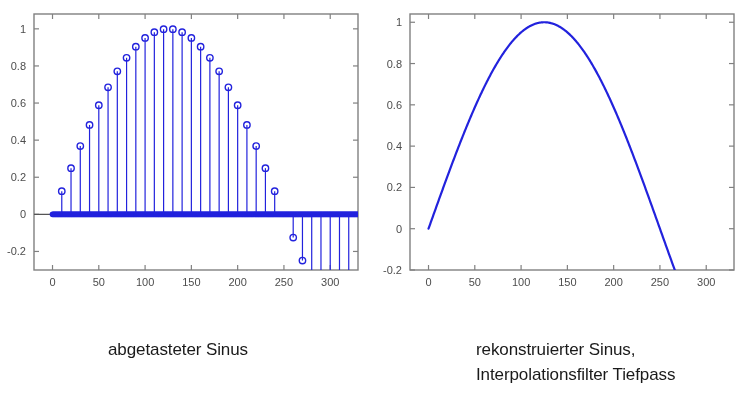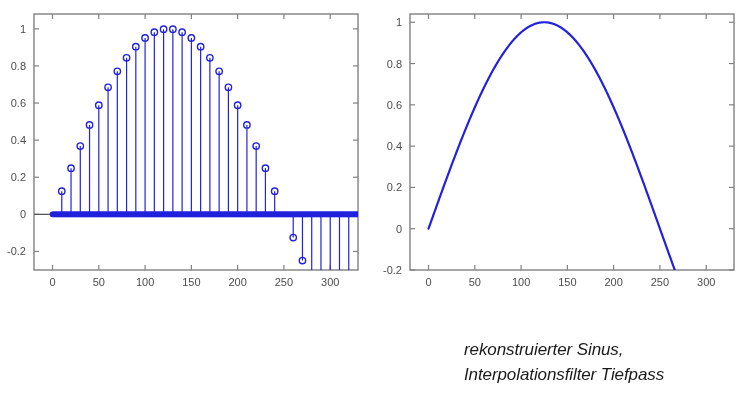--- a/index.html
+++ b/index.html
@@ -30,21 +30,21 @@
   .caption {
     position: absolute;
     font-family: "Liberation Sans", sans-serif;
     font-size: 17px;
     color: #1a1a1a;
     line-height: 1.45;
     letter-spacing: -0.1px;
     white-space: pre-line;
   }
   #caption-left  { left: 108px; top: 338px; }
-  #caption-right { left: 464px; top: 338px; font-style: italic; }
+  #caption-right { left: 476px; top: 338px; }
 </style>
 </head>
 <body>
 
 <div id="figure">
 
   <div class="plot-wrap" id="plot-left-wrap">
     <svg class="plot-svg" id="svg-left" width="376" height="300">
         <rect x="34" y="14" width="324" height="256" fill="none" stroke="#808080" stroke-width="1.4"></rect>
         <line x1="52.51428571428571" y1="270" x2="52.51428571428571" y2="265" stroke="#808080" stroke-width="1.2"></line>
@@ -536,17 +536,18 @@
         <line x1="34" y1="22.258064516129053" x2="39" y2="22.258064516129053" stroke="#808080" stroke-width="1.2"></line>
         <line x1="358" y1="22.258064516129053" x2="353" y2="22.258064516129053" stroke="#808080" stroke-width="1.2"></line>
         <text x="26" y="26.258064516129053" text-anchor="end" font-family="&quot;Liberation Sans&quot;, sans-serif" font-size="11" fill="#4d4d4d">1</text>
         <clipPath id="clipR">
           <rect x="34" y="14" width="324" height="256"></rect>
         </clipPath>
         <polyline points="52.51,228.71 53.07,227.15 53.63,225.60 54.18,224.04 54.74,222.48 55.29,220.93 55.85,219.37 56.40,217.82 56.96,216.26 57.51,214.71 58.07,213.16 58.62,211.61 59.18,210.06 59.73,208.51 60.29,206.96 60.85,205.41 61.40,203.86 61.96,202.32 62.51,200.78 63.07,199.24 63.62,197.70 64.18,196.16 64.73,194.62 65.29,193.09 65.84,191.55 66.40,190.02 66.96,188.50 67.51,186.97 68.07,185.45 68.62,183.93 69.18,182.41 69.73,180.89 70.29,179.38 70.84,177.87 71.40,176.36 71.95,174.86 72.51,173.36 73.07,171.86 73.62,170.36 74.18,168.87 74.73,167.38 75.29,165.90 75.84,164.42 76.40,162.94 76.95,161.47 77.51,160.00 78.06,158.53 78.62,157.07 79.17,155.61 79.73,154.16 80.29,152.71 80.84,151.26 81.40,149.82 81.95,148.39 82.51,146.96 83.06,145.53 83.62,144.11 84.17,142.69 84.73,141.28 85.28,139.87 85.84,138.47 86.40,137.07 86.95,135.68 87.51,134.29 88.06,132.91 88.62,131.53 89.17,130.16 89.73,128.80 90.28,127.44 90.84,126.08 91.39,124.74 91.95,123.39 92.51,122.06 93.06,120.73 93.62,119.40 94.17,118.09 94.73,116.78 95.28,115.47 95.84,114.17 96.39,112.88 96.95,111.60 97.50,110.32 98.06,109.05 98.61,107.78 99.17,106.52 99.73,105.27 100.28,104.03 100.84,102.79 101.39,101.56 101.95,100.34 102.50,99.12 103.06,97.91 103.61,96.71 104.17,95.52 104.72,94.33 105.28,93.16 105.84,91.99 106.39,90.82 106.95,89.67 107.50,88.52 108.06,87.38 108.61,86.25 109.17,85.13 109.72,84.02 110.28,82.91 110.83,81.81 111.39,80.72 111.95,79.64 112.50,78.57 113.06,77.50 113.61,76.45 114.17,75.40 114.72,74.36 115.28,73.33 115.83,72.31 116.39,71.30 116.94,70.30 117.50,69.31 118.05,68.32 118.61,67.35 119.17,66.38 119.72,65.42 120.28,64.47 120.83,63.54 121.39,62.61 121.94,61.69 122.50,60.78 123.05,59.88 123.61,58.98 124.16,58.10 124.72,57.23 125.28,56.37 125.83,55.52 126.39,54.68 126.94,53.84 127.50,53.02 128.05,52.21 128.61,51.41 129.16,50.61 129.72,49.83 130.27,49.06 130.83,48.30 131.39,47.55 131.94,46.80 132.50,46.07 133.05,45.35 133.61,44.64 134.16,43.94 134.72,43.25 135.27,42.57 135.83,41.91 136.38,41.25 136.94,40.60 137.49,39.97 138.05,39.34 138.61,38.73 139.16,38.12 139.72,37.53 140.27,36.95 140.83,36.38 141.38,35.82 141.94,35.27 142.49,34.73 143.05,34.20 143.60,33.68 144.16,33.18 144.72,32.69 145.27,32.20 145.83,31.73 146.38,31.27 146.94,30.82 147.49,30.38 148.05,29.96 148.60,29.54 149.16,29.14 149.71,28.74 150.27,28.36 150.83,27.99 151.38,27.63 151.94,27.29 152.49,26.95 153.05,26.63 153.60,26.31 154.16,26.01 154.71,25.72 155.27,25.44 155.82,25.18 156.38,24.92 156.93,24.68 157.49,24.45 158.05,24.23 158.60,24.02 159.16,23.82 159.71,23.64 160.27,23.46 160.82,23.30 161.38,23.15 161.93,23.01 162.49,22.88 163.04,22.77 163.60,22.67 164.16,22.57 164.71,22.49 165.27,22.42 165.82,22.37 166.38,22.32 166.93,22.29 167.49,22.27 168.04,22.26 168.60,22.26 169.15,22.27 169.71,22.30 170.27,22.34 170.82,22.39 171.38,22.45 171.93,22.52 172.49,22.60 173.04,22.70 173.60,22.81 174.15,22.93 174.71,23.06 175.26,23.20 175.82,23.35 176.37,23.52 176.93,23.70 177.49,23.89 178.04,24.09 178.60,24.30 179.15,24.52 179.71,24.76 180.26,25.01 180.82,25.27 181.37,25.54 181.93,25.82 182.48,26.11 183.04,26.42 183.60,26.73 184.15,27.06 184.71,27.40 185.26,27.75 185.82,28.11 186.37,28.49 186.93,28.87 187.48,29.27 188.04,29.68 188.59,30.10 189.15,30.53 189.71,30.97 190.26,31.42 190.82,31.89 191.37,32.36 191.93,32.85 192.48,33.35 193.04,33.86 193.59,34.38 194.15,34.91 194.70,35.45 195.26,36.00 195.81,36.57 196.37,37.14 196.93,37.73 197.48,38.32 198.04,38.93 198.59,39.55 199.15,40.18 199.70,40.82 200.26,41.47 200.81,42.13 201.37,42.80 201.92,43.48 202.48,44.17 203.04,44.88 203.59,45.59 204.15,46.32 204.70,47.05 205.26,47.79 205.81,48.55 206.37,49.32 206.92,50.09 207.48,50.88 208.03,51.67 208.59,52.48 209.15,53.29 209.70,54.12 210.26,54.96 210.81,55.80 211.37,56.66 211.92,57.52 212.48,58.40 213.03,59.28 213.59,60.18 214.14,61.08 214.70,61.99 215.25,62.92 215.81,63.85 216.37,64.79 216.92,65.74 217.48,66.70 218.03,67.67 218.59,68.65 219.14,69.64 219.70,70.63 220.25,71.64 220.81,72.65 221.36,73.68 221.92,74.71 222.48,75.75 223.03,76.80 223.59,77.86 224.14,78.93 224.70,80.00 225.25,81.08 225.81,82.18 226.36,83.28 226.92,84.39 227.47,85.50 228.03,86.63 228.59,87.76 229.14,88.90 229.70,90.05 230.25,91.21 230.81,92.38 231.36,93.55 231.92,94.73 232.47,95.92 233.03,97.11 233.58,98.32 234.14,99.53 234.69,100.74 235.25,101.97 235.81,103.20 236.36,104.44 236.92,105.69 237.47,106.94 238.03,108.20 238.58,109.47 239.14,110.74 239.69,112.02 240.25,113.31 240.80,114.61 241.36,115.91 241.92,117.21 242.47,118.53 243.03,119.85 243.58,121.17 244.14,122.50 244.69,123.84 245.25,125.18 245.80,126.53 246.36,127.89 246.91,129.25 247.47,130.62 248.03,131.99 248.58,133.37 249.14,134.75 249.69,136.14 250.25,137.53 250.80,138.93 251.36,140.34 251.91,141.75 252.47,143.16 253.02,144.58 253.58,146.00 254.13,147.43 254.69,148.87 255.25,150.30 255.80,151.75 256.36,153.19 256.91,154.64 257.47,156.10 258.02,157.56 258.58,159.02 259.13,160.49 259.69,161.96 260.24,163.43 260.80,164.91 261.36,166.39 261.91,167.88 262.47,169.37 263.02,170.86 263.58,172.36 264.13,173.86 264.69,175.36 265.24,176.86 265.80,178.37 266.35,179.88 266.91,181.40 267.47,182.91 268.02,184.43 268.58,185.96 269.13,187.48 269.69,189.01 270.24,190.53 270.80,192.07 271.35,193.60 271.91,195.13 272.46,196.67 273.02,198.21 273.57,199.75 274.13,201.29 274.69,202.83 275.24,204.38 275.80,205.93 276.35,207.47 276.91,209.02 277.46,210.57 278.02,212.12 278.57,213.68 279.13,215.23 279.68,216.78 280.24,218.34 280.80,219.89 281.35,221.45 281.91,223.00 282.46,224.56 283.02,226.12 283.57,227.67 284.13,229.23 284.68,230.79 285.24,232.34 285.79,233.90 286.35,235.45 286.91,237.01 287.46,238.56 288.02,240.12 288.57,241.67 289.13,243.23 289.68,244.78 290.24,246.33 290.79,247.88 291.35,249.43 291.90,250.98 292.46,252.52 293.01,254.07 293.57,255.61 294.13,257.16 294.68,258.70 295.24,260.24 295.79,261.77 296.35,263.31 296.90,264.84 297.46,266.38 298.01,267.90 298.57,269.43 299.12,270.96 299.68,272.48 300.24,274.00" fill="none" stroke="#2222dd" stroke-width="2.2" stroke-linejoin="round" stroke-linecap="round" clip-path="url(#clipR)"></polyline>
       </svg>
   </div>
 
+  <div class="caption" id="caption-left">abgetasteter Sinus</div>
 
   <div class="caption" id="caption-right">rekonstruierter Sinus,
 Interpolationsfilter Tiefpass</div>
 
 </div>
 
 </body></html>

